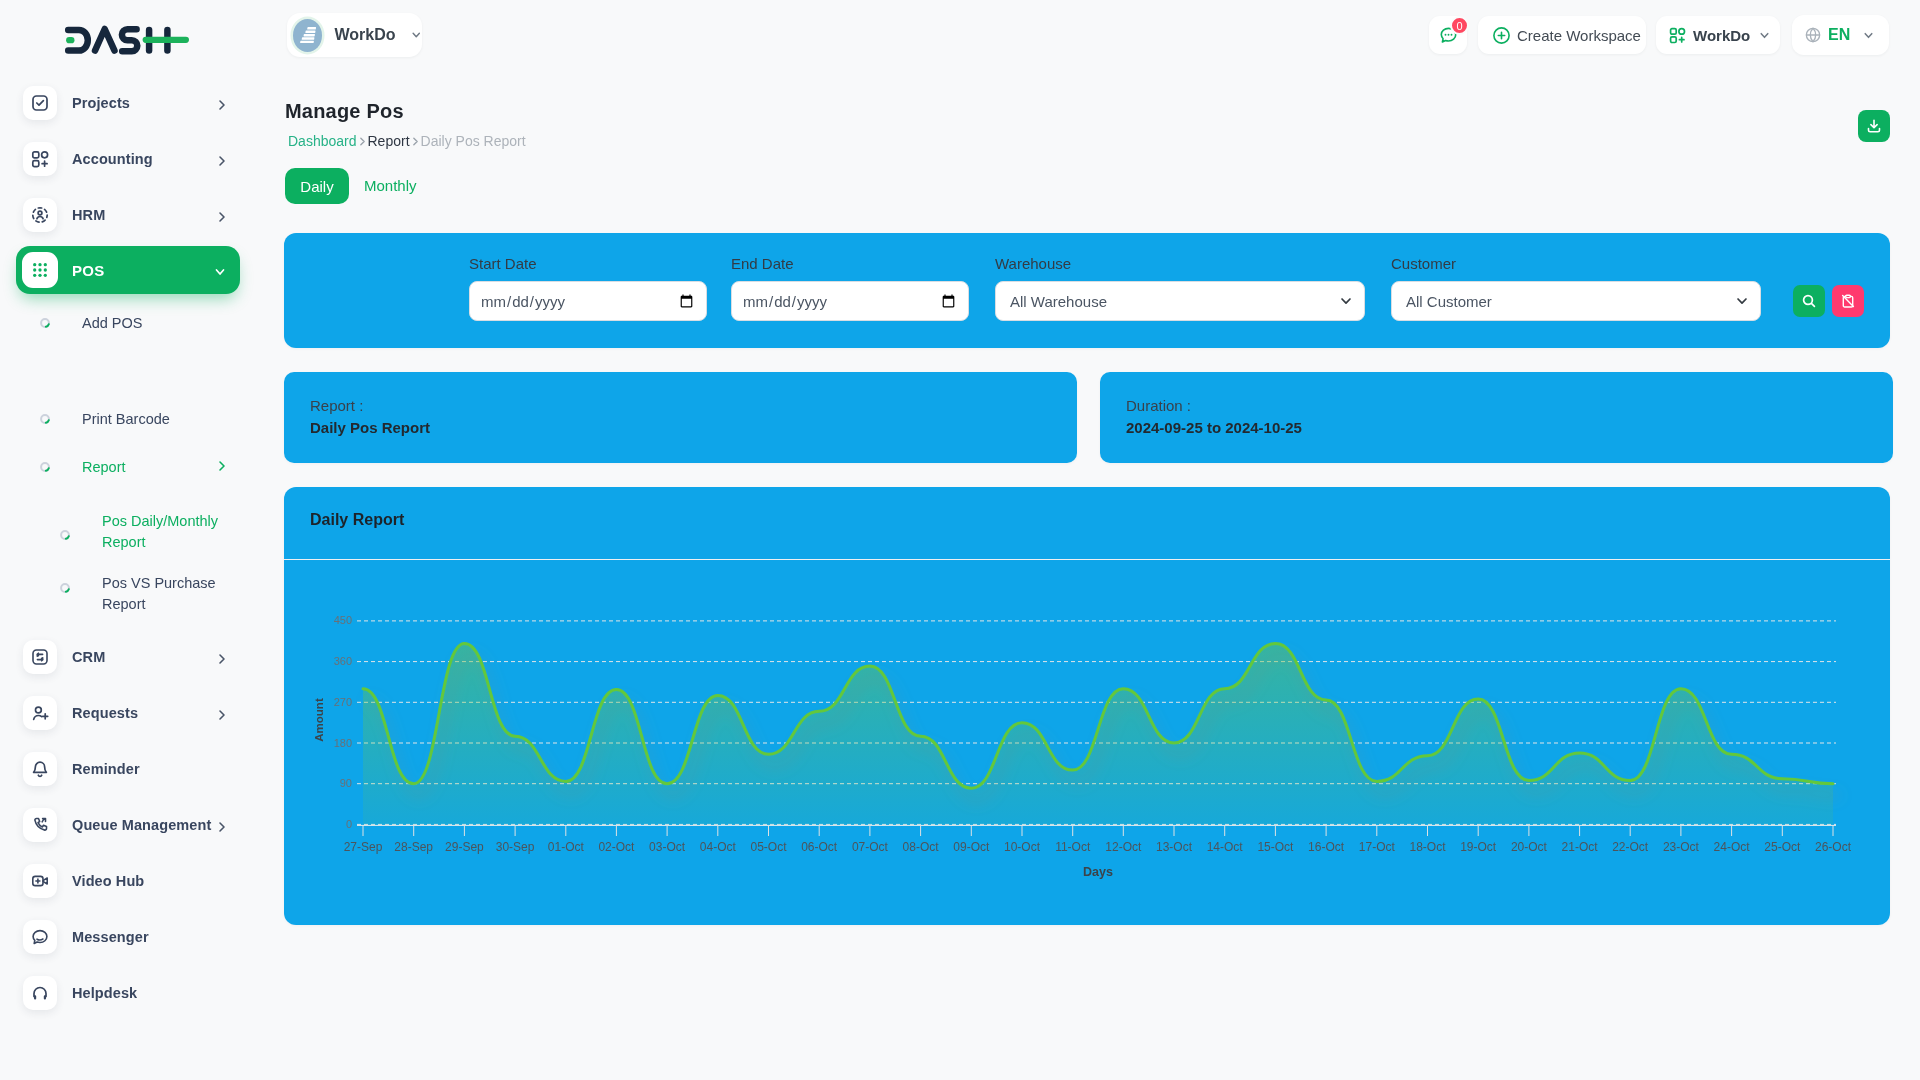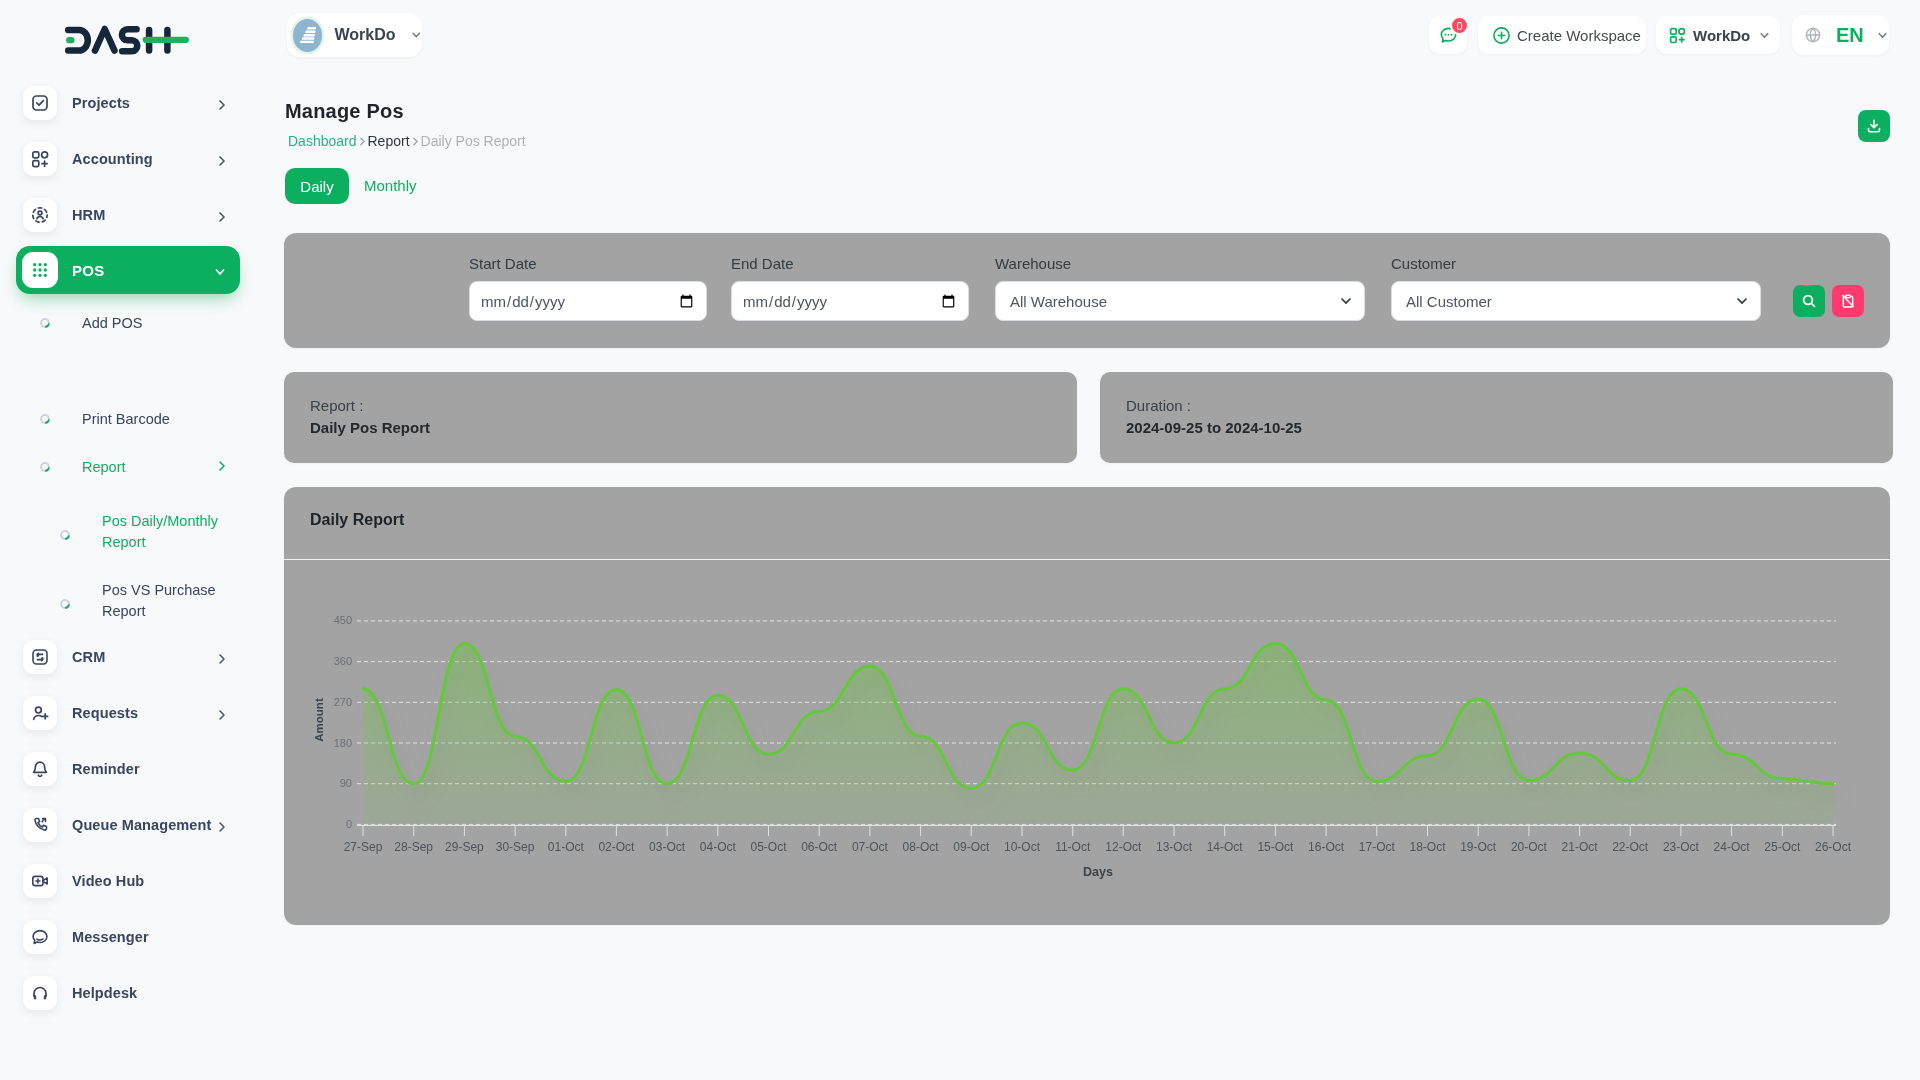--- a/index.html
+++ b/index.html
@@ -1,19 +1,19 @@
 <!DOCTYPE html>
 <html><head>
 <meta charset="utf-8">
 <style>
 * { margin:0; padding:0; box-sizing:border-box; }
 html,body { width:1920px; height:1080px; overflow:hidden; }
 body { background:#f8f9fa; font-family:"Liberation Sans", sans-serif; color:#293240; position:relative; }
 .abs { position:absolute; }
-.card { background:#a3a3a3; border-radius:10px; box-shadow:0 1px 3px rgba(20,30,40,0.04); }
+.card { background:#0ea5e9; border-radius:10px; box-shadow:0 1px 3px rgba(20,30,40,0.04); }
 
 #sidebar { position:absolute; left:0; top:0; width:256px; height:1080px; }
 .mi { position:absolute; left:16px; width:224px; height:56px; display:flex; align-items:center; }
 .mi .tile { width:34px; height:34px; background:#fff; border-radius:10px; box-shadow:0 3px 9px rgba(45,60,80,0.09); display:flex; align-items:center; justify-content:center; margin-left:7px; flex:none; }
 .mi .lbl { font-size:14.5px; font-weight:600; color:#39465f; margin-left:15px; letter-spacing:.1px; }
 .mi .chev { position:absolute; right:12px; top:50%; margin-top:-6px; }
 .smi { position:absolute; left:16px; width:224px; display:flex; align-items:center; }
 .smi .blt { margin-left:24px; flex:none; }
 .smi .lbl { font-size:14.5px; font-weight:500; color:#39465f; margin-left:32px; line-height:21px; }
 .pos-active { position:absolute; left:16px; top:246px; width:224px; height:48px; background:#0CAF60; border-radius:14px; box-shadow:0 8px 16px -4px rgba(12,175,96,0.45); display:flex; align-items:center; }
@@ -286,21 +286,21 @@
       <span class="chev" style="position:absolute;right:12px;"><svg width="12" height="12">
           <use href="#s-chev-rg"></use>
         </svg></span>
     </div>
   <div class="smi" style="top:491px;height:69px;align-items:center;padding-top:13px;">
       <span class="blt" style="margin-left:44px;margin-top:6px;"><svg width="10" height="10">
           <use href="#s-blt"></use>
         </svg></span>
       <span class="lbl" style="color:#0CAF60;width:128px;">Pos Daily/Monthly Report</span>
     </div>
-  <div class="smi" style="top:560px;height:69px;align-items:center;padding-top:13px;">
+  <div class="smi" style="top:560px;height:69px;align-items:flex-start;padding-top:13px;">
       <span class="blt" style="margin-left:44px;margin-top:6px;"><svg width="10" height="10">
           <use href="#s-blt"></use>
         </svg></span>
       <span class="lbl" style="width:128px;">Pos VS Purchase Report</span>
     </div>
 
   <div class="mi" style="top:629px">
       <span class="tile">
         <svg width="20" height="20">
           <use href="#s-crm"></use>
@@ -400,21 +400,21 @@
   <span style="font-size:15px;font-weight:600;color:#39434d;margin-left:6px;">WorkDo</span>
   <svg width="13" height="13" style="margin-left:8px;">
       <use href="#s-chev-dn"></use>
     </svg>
 </div>
 
 <div class="pill" style="left:1792px;top:15px;width:97px;height:40px;border-radius:12px;">
   <svg width="18" height="18" style="margin-left:12px;">
       <use href="#s-globe"></use>
     </svg>
-  <span style="font-size:20px;font-weight:600;color:#0CAF60;margin-left:14px;text-align:center;">EN</span>
+  <span style="font-size:16px;font-weight:600;color:#0CAF60;margin-left:6px;text-align:center;">EN</span>
   <svg width="13" height="13" style="margin-left:12px;">
       <use href="#s-chev-dn"></use>
     </svg>
 </div>
 
 <div class="h1">Manage Pos</div>
 <div class="crumb">
   <span style="color:#27b287;">Dashboard</span>
   <svg width="11" height="11">
       <use href="#s-chev-bc"></use>

